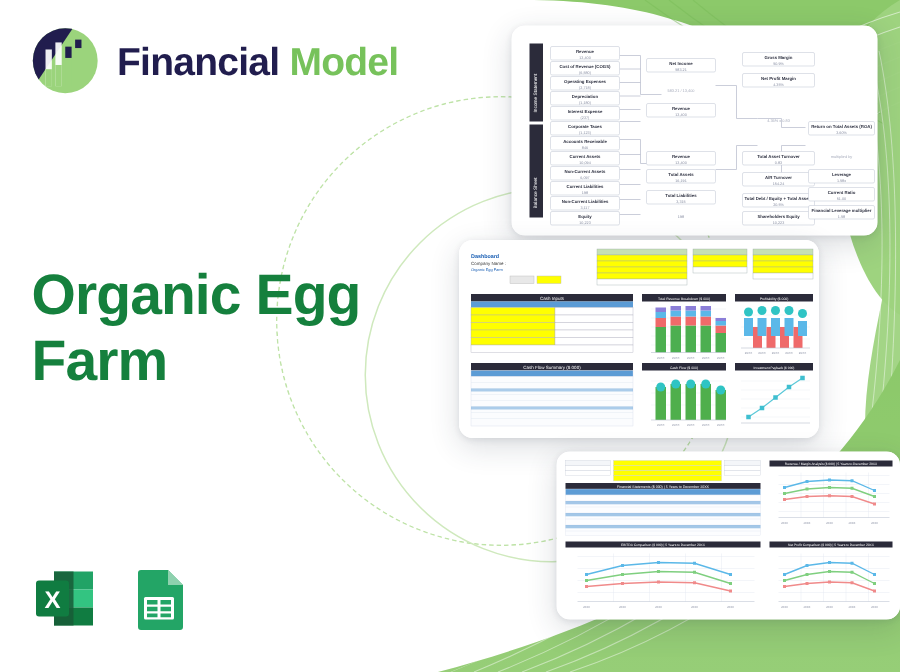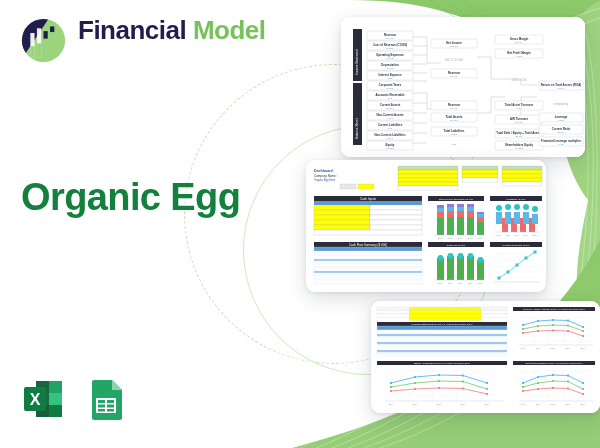--- a/index.html
+++ b/index.html
@@ -21,21 +21,21 @@
   }
   .circle-solid{
     position:absolute; left:243px; top:125px;
     width:250px; height:250px; border-radius:50%;
     border:1.3px solid #cfe9bd;
   }
 
   
   .logo-row{
     position:absolute; left:20px; top:17px;
-    display:flex; align-items:flex-start; gap:11px;
+    display:flex; align-items:center; gap:11px;
   }
   .logo-mark{ width:47px; height:47px; flex:0 0 auto; }
   .logo-text{
     font-size:26px; font-weight:bold; letter-spacing:-0.5px;
     white-space:nowrap; line-height:1;
   }
   .logo-text .w1{ color:#211d4e; }
   .logo-text .w2{ color:#77c25b; }
 
   
@@ -152,20 +152,21 @@
       <rect x="64" y="20" width="9" height="12" fill="#211d4e"></rect>
     </g>
   </svg>
   <div class="logo-text">
     <span class="w1">Financial</span><span>&nbsp;</span><span class="w2">Model</span>
   </div>
 </div>
 
 <h1 class="title">
   <span>Organic Egg</span><br>
+  <span>Farm</span>
 </h1>
 
 <div class="filetypes">
 
   <svg class="ft-icon" viewBox="0 0 48 48">
     <rect x="16" y="6" width="26" height="12" fill="#21a366"></rect>
     <rect x="16" y="18" width="26" height="12" fill="#33c481"></rect>
     <rect x="16" y="30" width="26" height="12" fill="#107c41"></rect>
     <rect x="16" y="6" width="13" height="36" fill="#185c37" opacity=".85"></rect>
     <rect x="4" y="12" width="22" height="24" rx="2" fill="#107c41"></rect>

